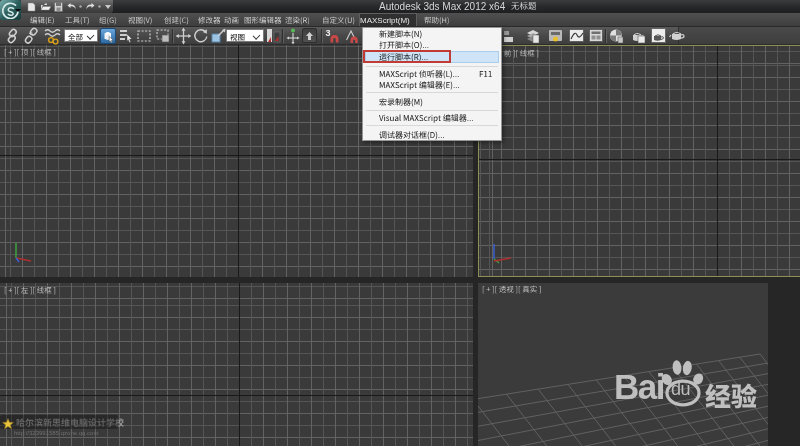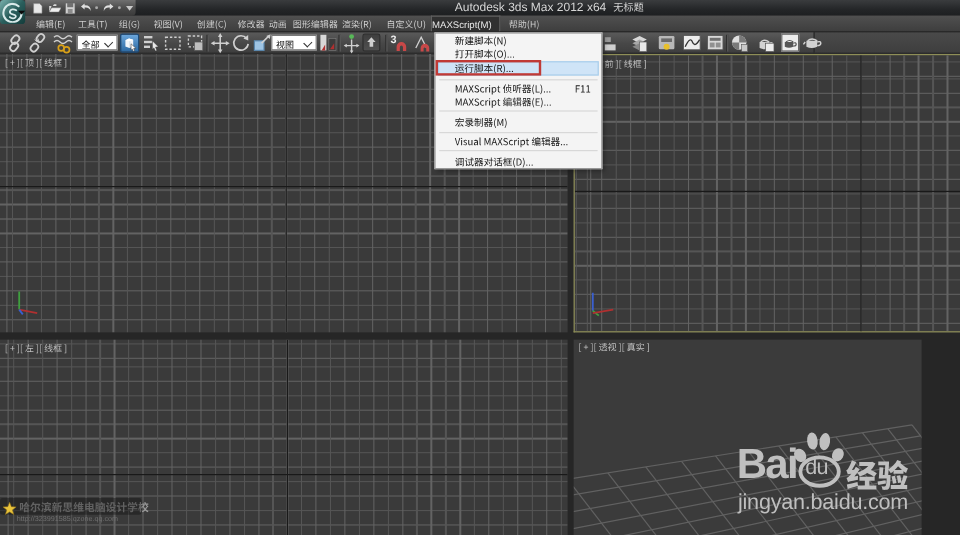--- a/index.html
+++ b/index.html
@@ -136,21 +136,20 @@
 <ellipse cx="27.3" cy="12" rx="4.4" ry="7.2" transform="rotate(9 27.3 12)"></ellipse>
 <ellipse cx="6.8" cy="23.5" rx="4.7" ry="5.9" transform="rotate(-33 6.8 23.5)"></ellipse>
 <ellipse cx="38.2" cy="23" rx="4.7" ry="5.7" transform="rotate(31 38.2 23)"></ellipse>
 </g>
 <ellipse cx="23" cy="37" rx="16" ry="11.8" fill="none" stroke="#bfbfbf" stroke-width="3.2"></ellipse>
 </svg>
 <span style="position:absolute;left:193px;top:96px;color:#bfbfbf;font-weight:normal;font-size:18px;font-family:'Liberation Sans',sans-serif;letter-spacing:-0.5px;">du</span>
 <svg style="position:absolute;left:227px;top:95px;" width="54" height="36" viewBox="0 -28 54 36">
           <path d="M11.2 -8.8V-5.4H15.7V-1.5H10.0L9.6 -4.3C6.3 -3.5 2.9 -2.7 0.7 -2.3L1.4 1.5C3.8 0.8 6.8 -0.1 9.7 -0.9V1.9H25.3V-1.5H19.5V-5.4H23.9V-8.8H23.6L25.7 -11.7C24.5 -12.5 22.5 -13.4 20.7 -14.3C22.3 -15.8 23.6 -17.7 24.5 -19.8L21.8 -21.2L21.1 -21.0H11.0V-17.6H18.6C16.5 -15.2 13.2 -13.2 9.6 -12.2C10.3 -13.1 10.9 -14.0 11.5 -14.9L8.2 -17.1C7.8 -16.2 7.3 -15.4 6.7 -14.5L4.9 -14.4C6.3 -16.3 7.6 -18.6 8.5 -20.7L4.9 -22.4C4.1 -19.5 2.4 -16.4 1.8 -15.6C1.3 -14.7 0.8 -14.2 0.2 -14.1C0.7 -13.1 1.3 -11.3 1.5 -10.6C1.9 -10.8 2.5 -11.0 4.4 -11.2C3.7 -10.3 3.1 -9.6 2.7 -9.3C1.8 -8.4 1.2 -7.9 0.4 -7.7C0.9 -6.7 1.5 -4.9 1.7 -4.2C2.4 -4.7 3.7 -5.0 10.0 -6.2C9.9 -7.0 10.0 -8.5 10.1 -9.5L7.0 -9.0C7.8 -10.0 8.6 -10.9 9.4 -12.0C10.1 -11.2 11.0 -9.8 11.5 -8.9C13.7 -9.6 15.8 -10.6 17.7 -11.9C19.7 -10.9 21.9 -9.8 23.2 -8.8Z M26.3 -4.7 26.9 -1.8C28.8 -2.2 31.1 -2.7 33.3 -3.1L33.0 -5.8C30.5 -5.4 28.1 -4.9 26.3 -4.7ZM37.9 -8.9C38.4 -7.0 38.9 -4.4 39.1 -2.8L42.1 -3.6C41.9 -5.3 41.3 -7.7 40.7 -9.6ZM42.7 -22.6C41.2 -19.6 38.4 -16.8 35.6 -15.0C35.7 -17.2 35.8 -19.4 35.9 -21.4H26.9V-18.3H32.7C32.6 -15.4 32.3 -12.4 32.1 -10.2H30.7C30.8 -12.2 31.0 -14.5 31.1 -16.5L27.9 -16.6C27.8 -13.6 27.6 -9.7 27.3 -7.3H33.9C33.7 -3.2 33.4 -1.4 33.0 -1.0C32.8 -0.7 32.5 -0.6 32.1 -0.6C31.6 -0.6 30.6 -0.7 29.5 -0.8C30.0 0.1 30.4 1.3 30.4 2.2C31.7 2.3 32.9 2.3 33.6 2.2C34.5 2.0 35.2 1.8 35.8 1.0C36.6 0.1 36.9 -2.5 37.1 -8.9C37.2 -9.3 37.2 -10.2 37.2 -10.2H35.2L35.5 -14.4C36.1 -13.5 36.9 -12.3 37.3 -11.7C38.1 -12.2 38.9 -12.9 39.7 -13.6V-11.2H47.9V-13.3C48.6 -12.7 49.4 -12.2 50.1 -11.8C50.4 -12.8 51.1 -14.6 51.7 -15.6C49.5 -16.6 47.1 -18.5 45.3 -20.2L46.0 -21.4ZM43.4 -17.4C44.4 -16.4 45.5 -15.3 46.6 -14.3H40.5C41.5 -15.3 42.5 -16.3 43.4 -17.4ZM37.3 -1.8V1.4H51.0V-1.8H48.4C49.3 -3.9 50.4 -6.8 51.2 -9.3L47.9 -10.0C47.5 -8.3 46.9 -6.2 46.3 -4.3C46.1 -5.9 45.7 -8.2 45.2 -10.0L42.4 -9.6C42.7 -7.7 43.2 -5.2 43.3 -3.5L46.1 -4.0C45.9 -3.2 45.6 -2.4 45.3 -1.8Z" fill="#bfbfbf"></path>
         </svg>
-<span id="jurl" style="position:absolute;left:137px;top:124.5px;color:#bfbfbf;font-size:18px;letter-spacing:-0.2px;font-family:'Liberation Sans',sans-serif;">jingyan.baidu.com</span>
 </div>
 </div>
 <div id="titlebar">
       <div id="qat"></div>
 <div id="title-main">Autodesk 3ds Max  2012 x64</div>
     </div>
 <svg style="position:absolute;left:511px;top:0px;" width="27" height="11" viewBox="0 -9 27 11">
       <path d="M1.0 -6.6V-5.9H3.8C3.8 -5.3 3.7 -4.7 3.6 -4.1H0.4V-3.4H3.5C3.2 -2.0 2.3 -0.6 0.3 0.2C0.5 0.3 0.7 0.5 0.8 0.7C3.0 -0.2 3.8 -1.8 4.2 -3.4H4.3V-0.5C4.3 0.3 4.6 0.5 5.5 0.5C5.6 0.5 6.9 0.5 7.1 0.5C7.9 0.5 8.1 0.1 8.2 -1.2C8.0 -1.3 7.7 -1.4 7.5 -1.5C7.5 -0.3 7.4 -0.1 7.0 -0.1C6.7 -0.1 5.7 -0.1 5.5 -0.1C5.1 -0.1 5.0 -0.2 5.0 -0.5V-3.4H8.1V-4.1H4.3C4.4 -4.7 4.4 -5.3 4.4 -5.9H7.6V-6.6Z M12.5 -6.5V-5.9H16.2V-6.5ZM15.1 -2.8C15.5 -1.9 15.9 -0.8 16.0 -0.1L16.6 -0.3C16.5 -1.0 16.1 -2.1 15.7 -2.9ZM12.7 -2.9C12.5 -2.0 12.1 -1.1 11.6 -0.5C11.7 -0.4 12.0 -0.2 12.1 -0.2C12.6 -0.8 13.0 -1.8 13.3 -2.8ZM12.1 -4.5V-3.9H13.9V-0.2C13.9 -0.0 13.9 -0.0 13.7 0.0C13.6 0.0 13.2 0.0 12.8 -0.0C12.9 0.2 13.0 0.5 13.0 0.6C13.6 0.6 14.0 0.6 14.2 0.5C14.5 0.4 14.6 0.2 14.6 -0.1V-3.9H16.6V-4.5ZM10.2 -7.1V-5.3H8.9V-4.7H10.1C9.8 -3.7 9.2 -2.5 8.7 -1.8C8.8 -1.7 9.0 -1.4 9.1 -1.2C9.5 -1.8 9.9 -2.7 10.2 -3.6V0.7H10.9V-3.8C11.1 -3.4 11.5 -2.8 11.6 -2.6L12.0 -3.1C11.8 -3.3 11.1 -4.2 10.9 -4.5V-4.7H12.0V-5.3H10.9V-7.1Z M18.5 -5.2H20.2V-4.6H18.5ZM18.5 -6.3H20.2V-5.7H18.5ZM17.9 -6.8V-4.1H20.8V-6.8ZM22.9 -4.5C22.8 -2.3 22.7 -1.2 20.9 -0.7C21.0 -0.6 21.1 -0.4 21.2 -0.2C23.1 -0.9 23.4 -2.1 23.4 -4.5ZM23.2 -1.6C23.7 -1.2 24.4 -0.6 24.7 -0.3L25.1 -0.7C24.8 -1.0 24.1 -1.6 23.6 -1.9ZM18.1 -2.6C18.0 -1.3 17.9 -0.3 17.3 0.3C17.4 0.4 17.7 0.6 17.7 0.7C18.1 0.3 18.3 -0.2 18.4 -0.8C19.2 0.3 20.4 0.5 22.2 0.5H25.0C25.0 0.3 25.1 0.1 25.2 -0.1C24.7 -0.0 22.6 -0.0 22.2 -0.0C21.2 -0.0 20.4 -0.1 19.7 -0.4V-1.6H21.1V-2.1H19.7V-3.0H21.3V-3.5H17.4V-3.0H19.1V-0.7C18.9 -0.9 18.7 -1.2 18.5 -1.5C18.6 -1.8 18.6 -2.2 18.6 -2.5ZM21.6 -5.4V-1.8H22.1V-4.9H24.1V-1.9H24.7V-5.4H23.1C23.2 -5.6 23.3 -5.9 23.4 -6.2H25.1V-6.7H21.2V-6.2H22.8C22.7 -6.0 22.6 -5.6 22.5 -5.4Z" fill="#d6d6d6"></path>
     </svg>
 <div id="logo">

